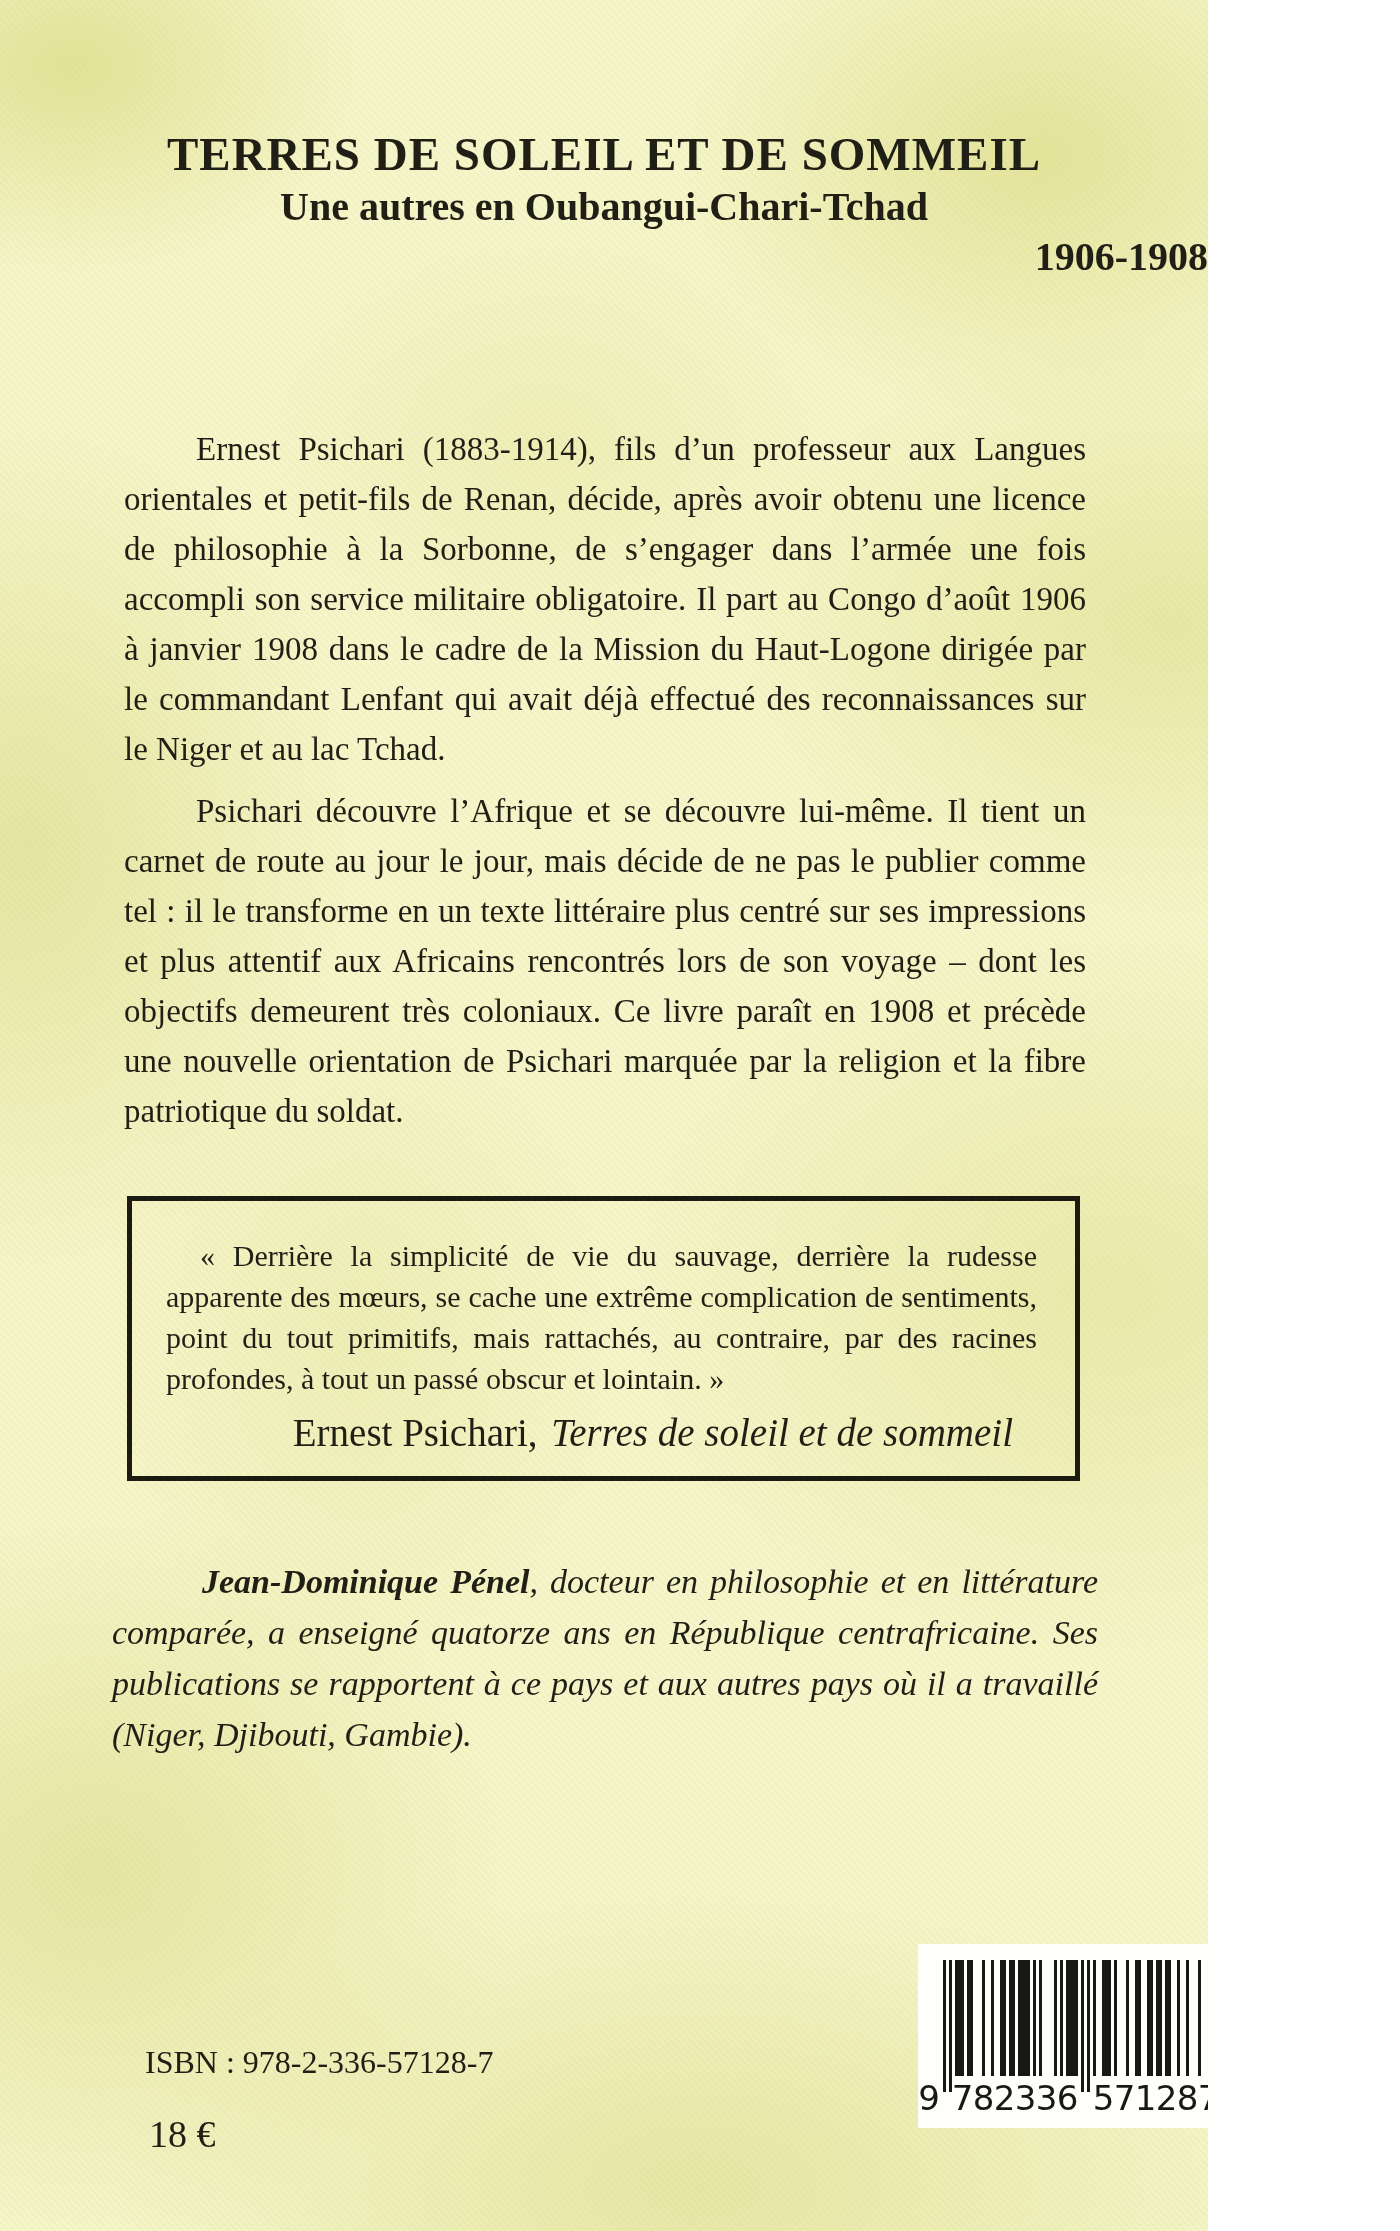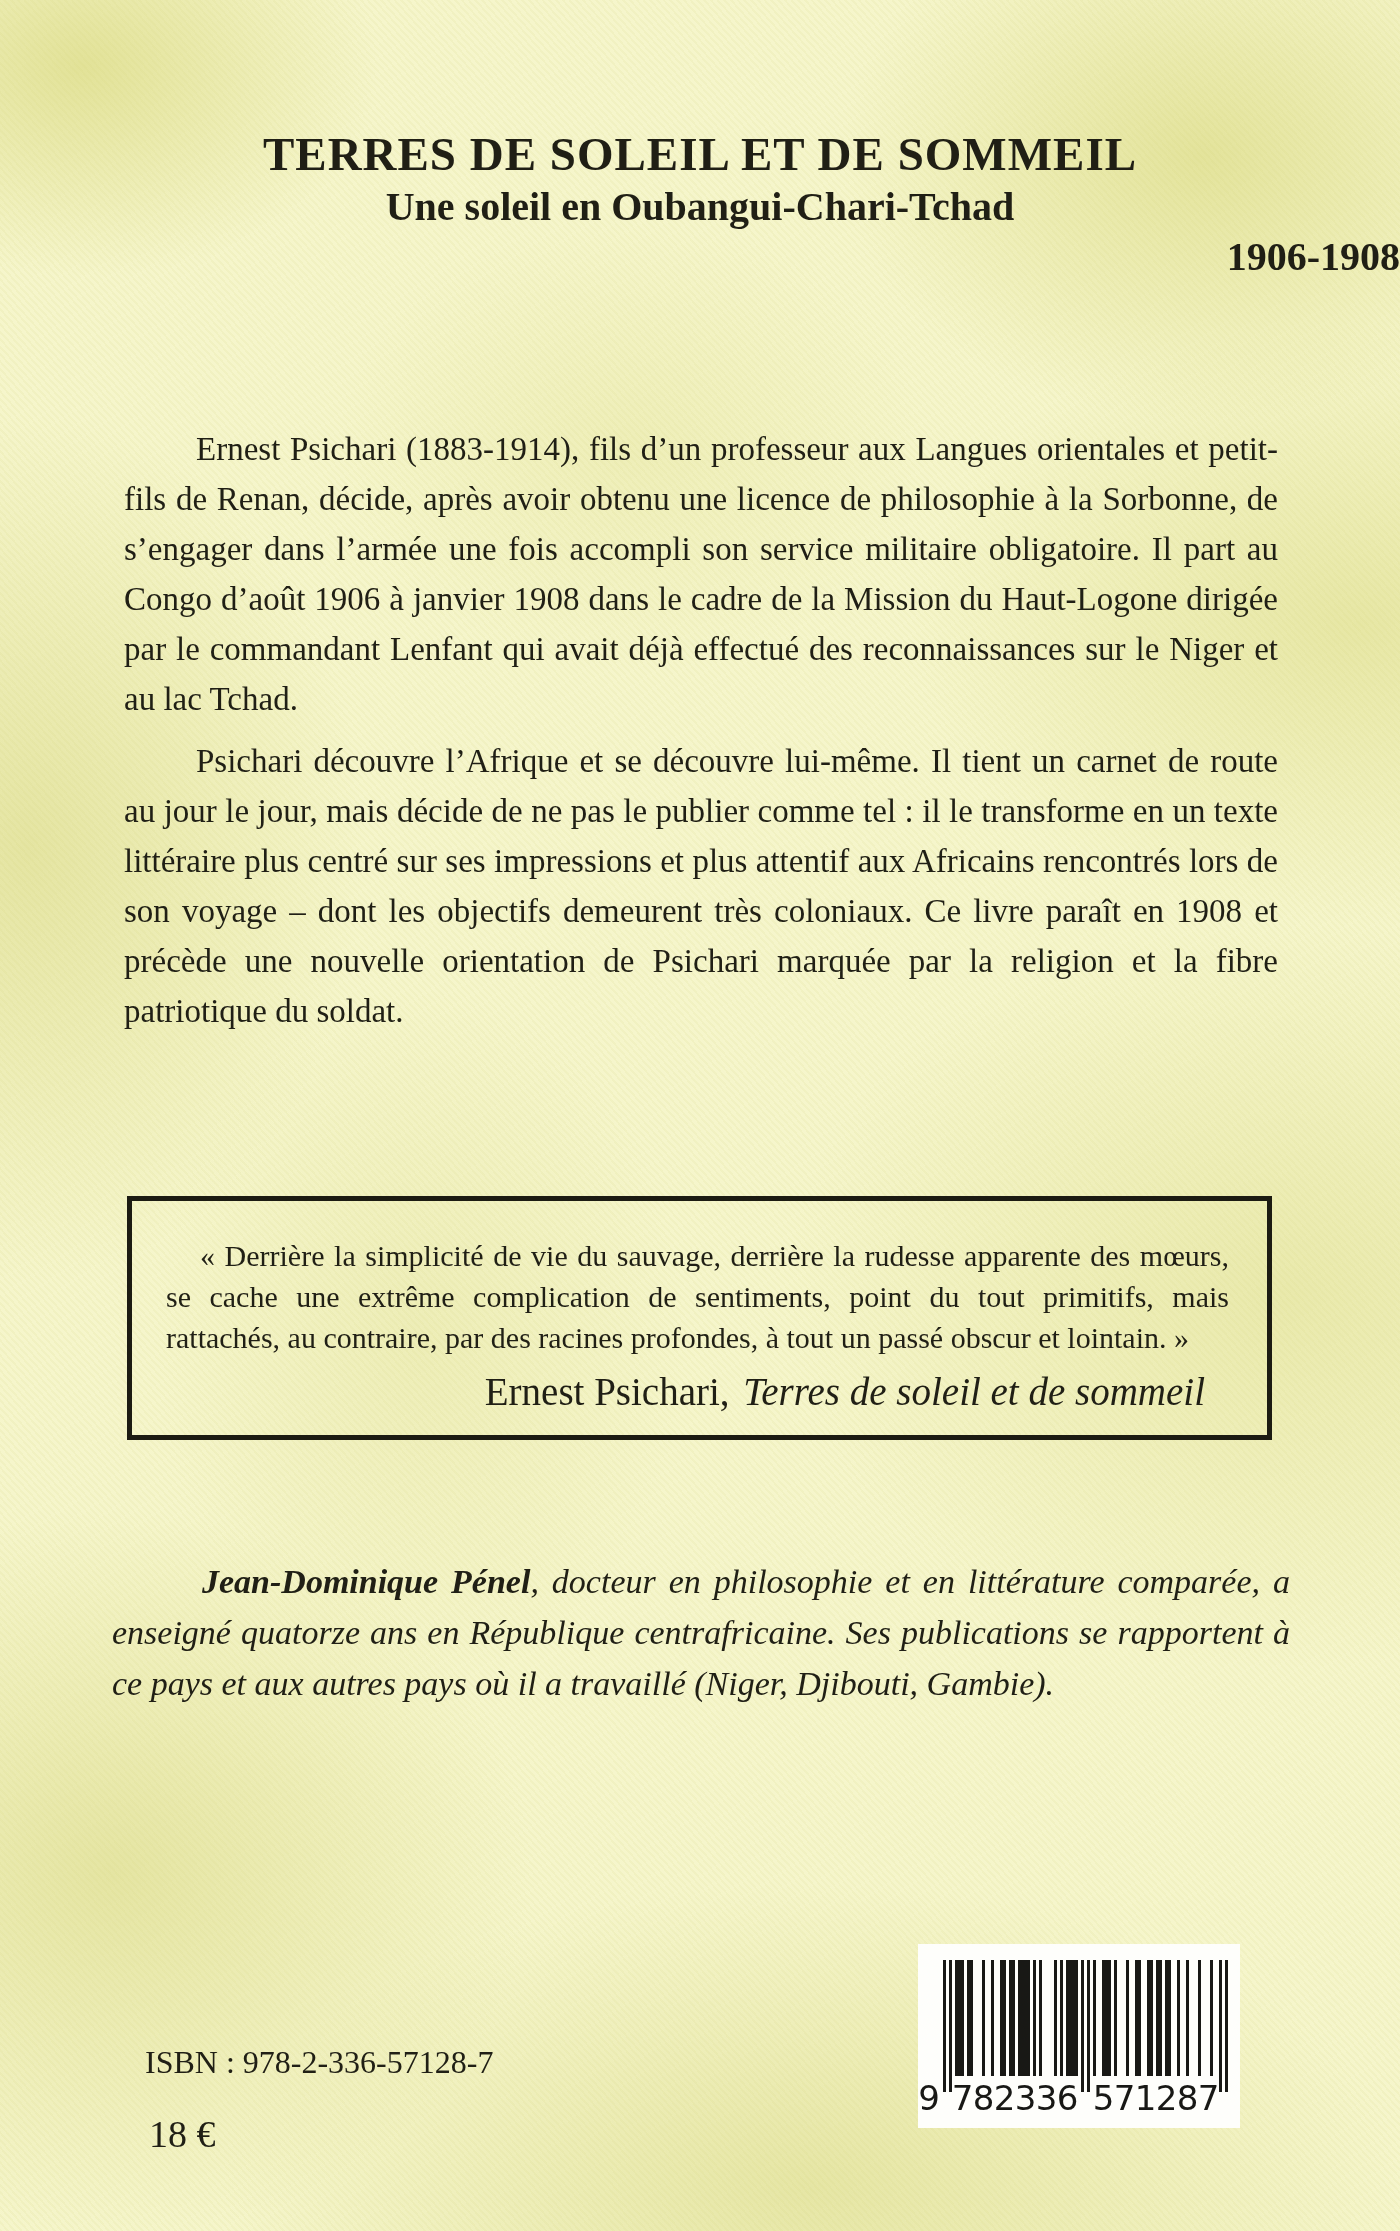--- a/index.html
+++ b/index.html
@@ -1,18 +1,18 @@
 <!DOCTYPE html>
 <html><head>
 <meta charset="utf-8">
 <style>
   html,body{margin:0;padding:0;}
   .page{
     position:relative;
-    width:1400px;height:2231px;
+    width:1208px;height:2231px;
     overflow:hidden;
     color:#201f15;
     font-family:"Liberation Serif", serif;
     background-color:#f5f5c9;
     background-image:
       radial-gradient(ellipse 420px 300px at 6% 3%,  rgba(213,213,118,0.60), transparent 70%),
       radial-gradient(ellipse 520px 380px at 86% 7%, rgba(209,209,108,0.50), transparent 70%),
       radial-gradient(ellipse 620px 420px at 97% 28%,rgba(213,213,118,0.45), transparent 72%),
       radial-gradient(ellipse 480px 620px at 2% 38%, rgba(208,208,112,0.45), transparent 70%),
       radial-gradient(ellipse 700px 520px at 92% 58%,rgba(216,216,128,0.42), transparent 72%),
@@ -53,21 +53,21 @@
   }
   .barcode-box svg{display:block;margin:0 auto;}
 </style>
 </head>
 <body>
 
 <div class="page">
 
   <div class="title-block">
     <h1 class="book-title">TERRES DE SOLEIL ET DE SOMMEIL</h1>
-    <div class="book-subtitle">Une soleil en Oubangui-Chari-Tchad</div>
+    <div class="book-subtitle">Une autres en Oubangui-Chari-Tchad</div>
     <div class="book-years">1906-1908</div>
   </div>
 
   <div class="synopsis">
     <p>Ernest Psichari (1883-1914), fils d’un professeur aux Langues orientales et petit-fils de Renan, décide, après avoir obtenu une licence de philosophie à la Sorbonne, de s’engager dans l’armée une fois accompli son service militaire obligatoire. Il part au Congo d’août 1906 à janvier 1908 dans le cadre de la Mission du Haut-Logone dirigée par le commandant Lenfant qui avait déjà effectué des reconnaissances sur le Niger et au lac Tchad.</p>
     <p>Psichari découvre l’Afrique et se découvre lui-même. Il tient un carnet de route au jour le jour, mais décide de ne pas le publier comme tel : il le transforme en un texte littéraire plus centré sur ses impressions et plus attentif aux Africains rencontrés lors de son voyage – dont les objectifs demeurent très coloniaux. Ce livre paraît en 1908 et précède une nouvelle orientation de Psichari marquée par la religion et la fibre patriotique du soldat.</p>
   </div>
 
   <div class="quote-box">
     <p class="quote-text">« Derrière la simplicité de vie du sauvage, derrière la rudesse apparente des mœurs, se cache une extrême complication de sentiments, point du tout primitifs, mais rattachés, au contraire, par des racines profondes, à tout un passé obscur et lointain. »</p>

